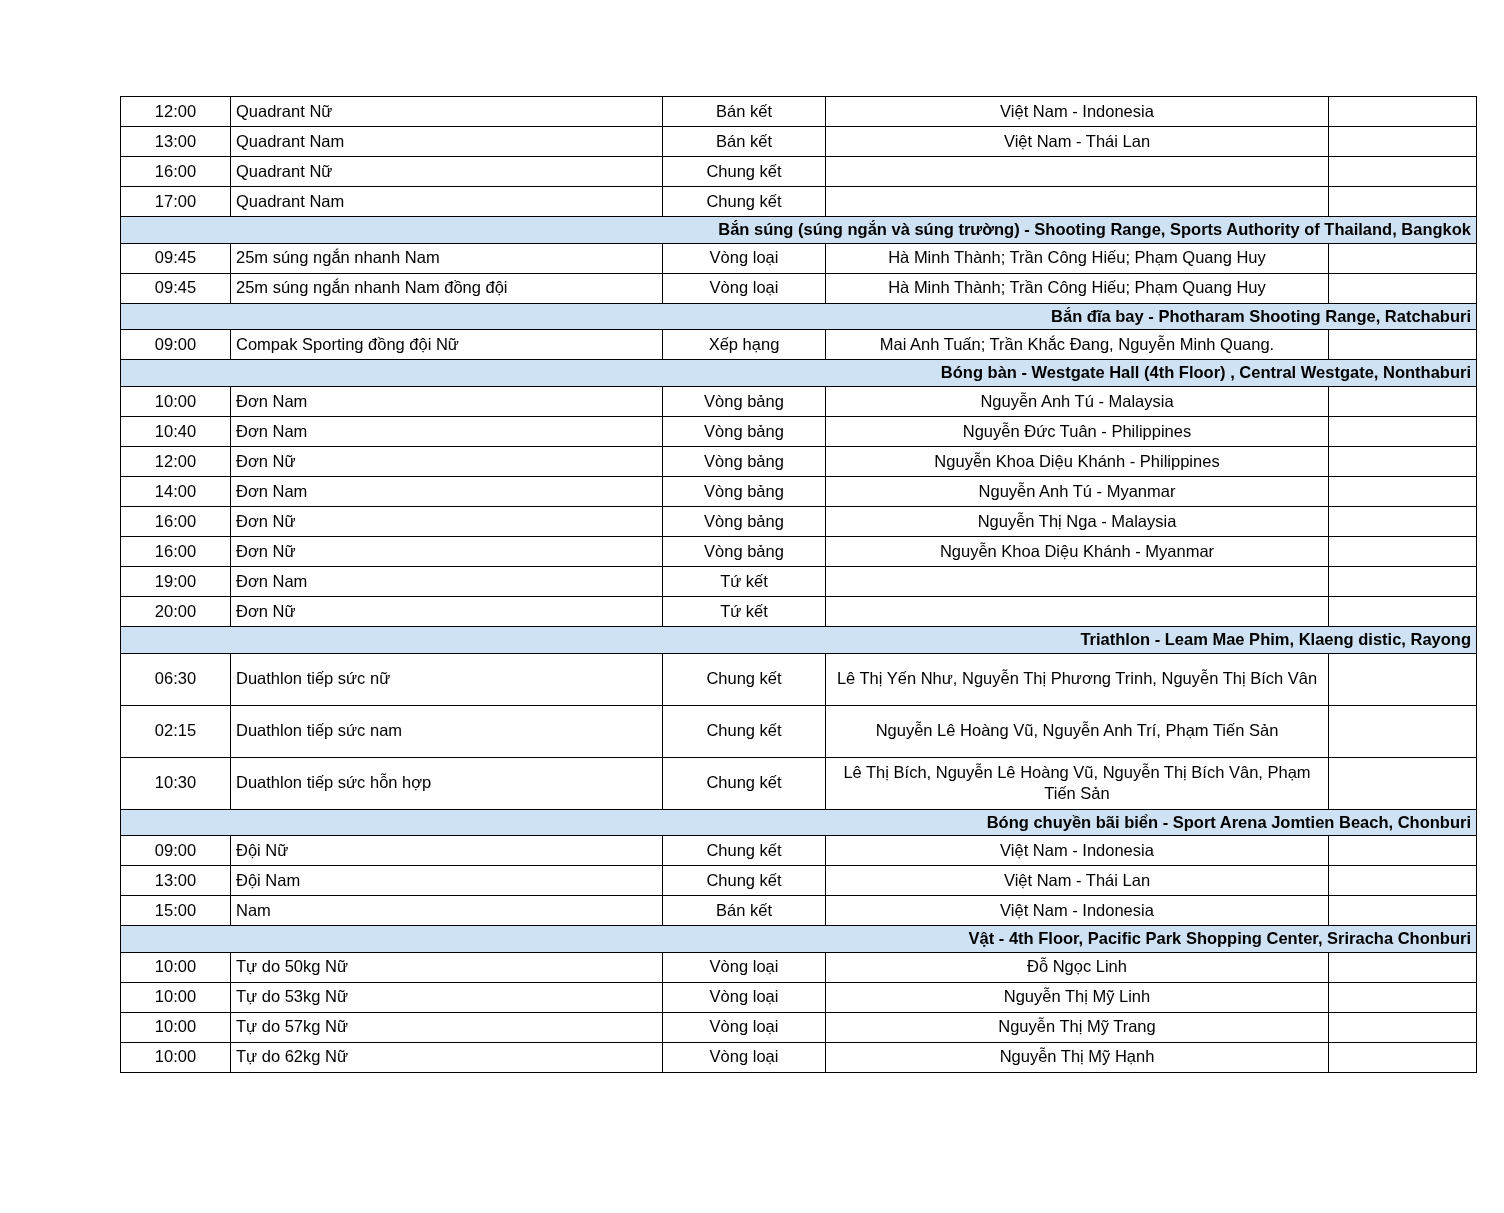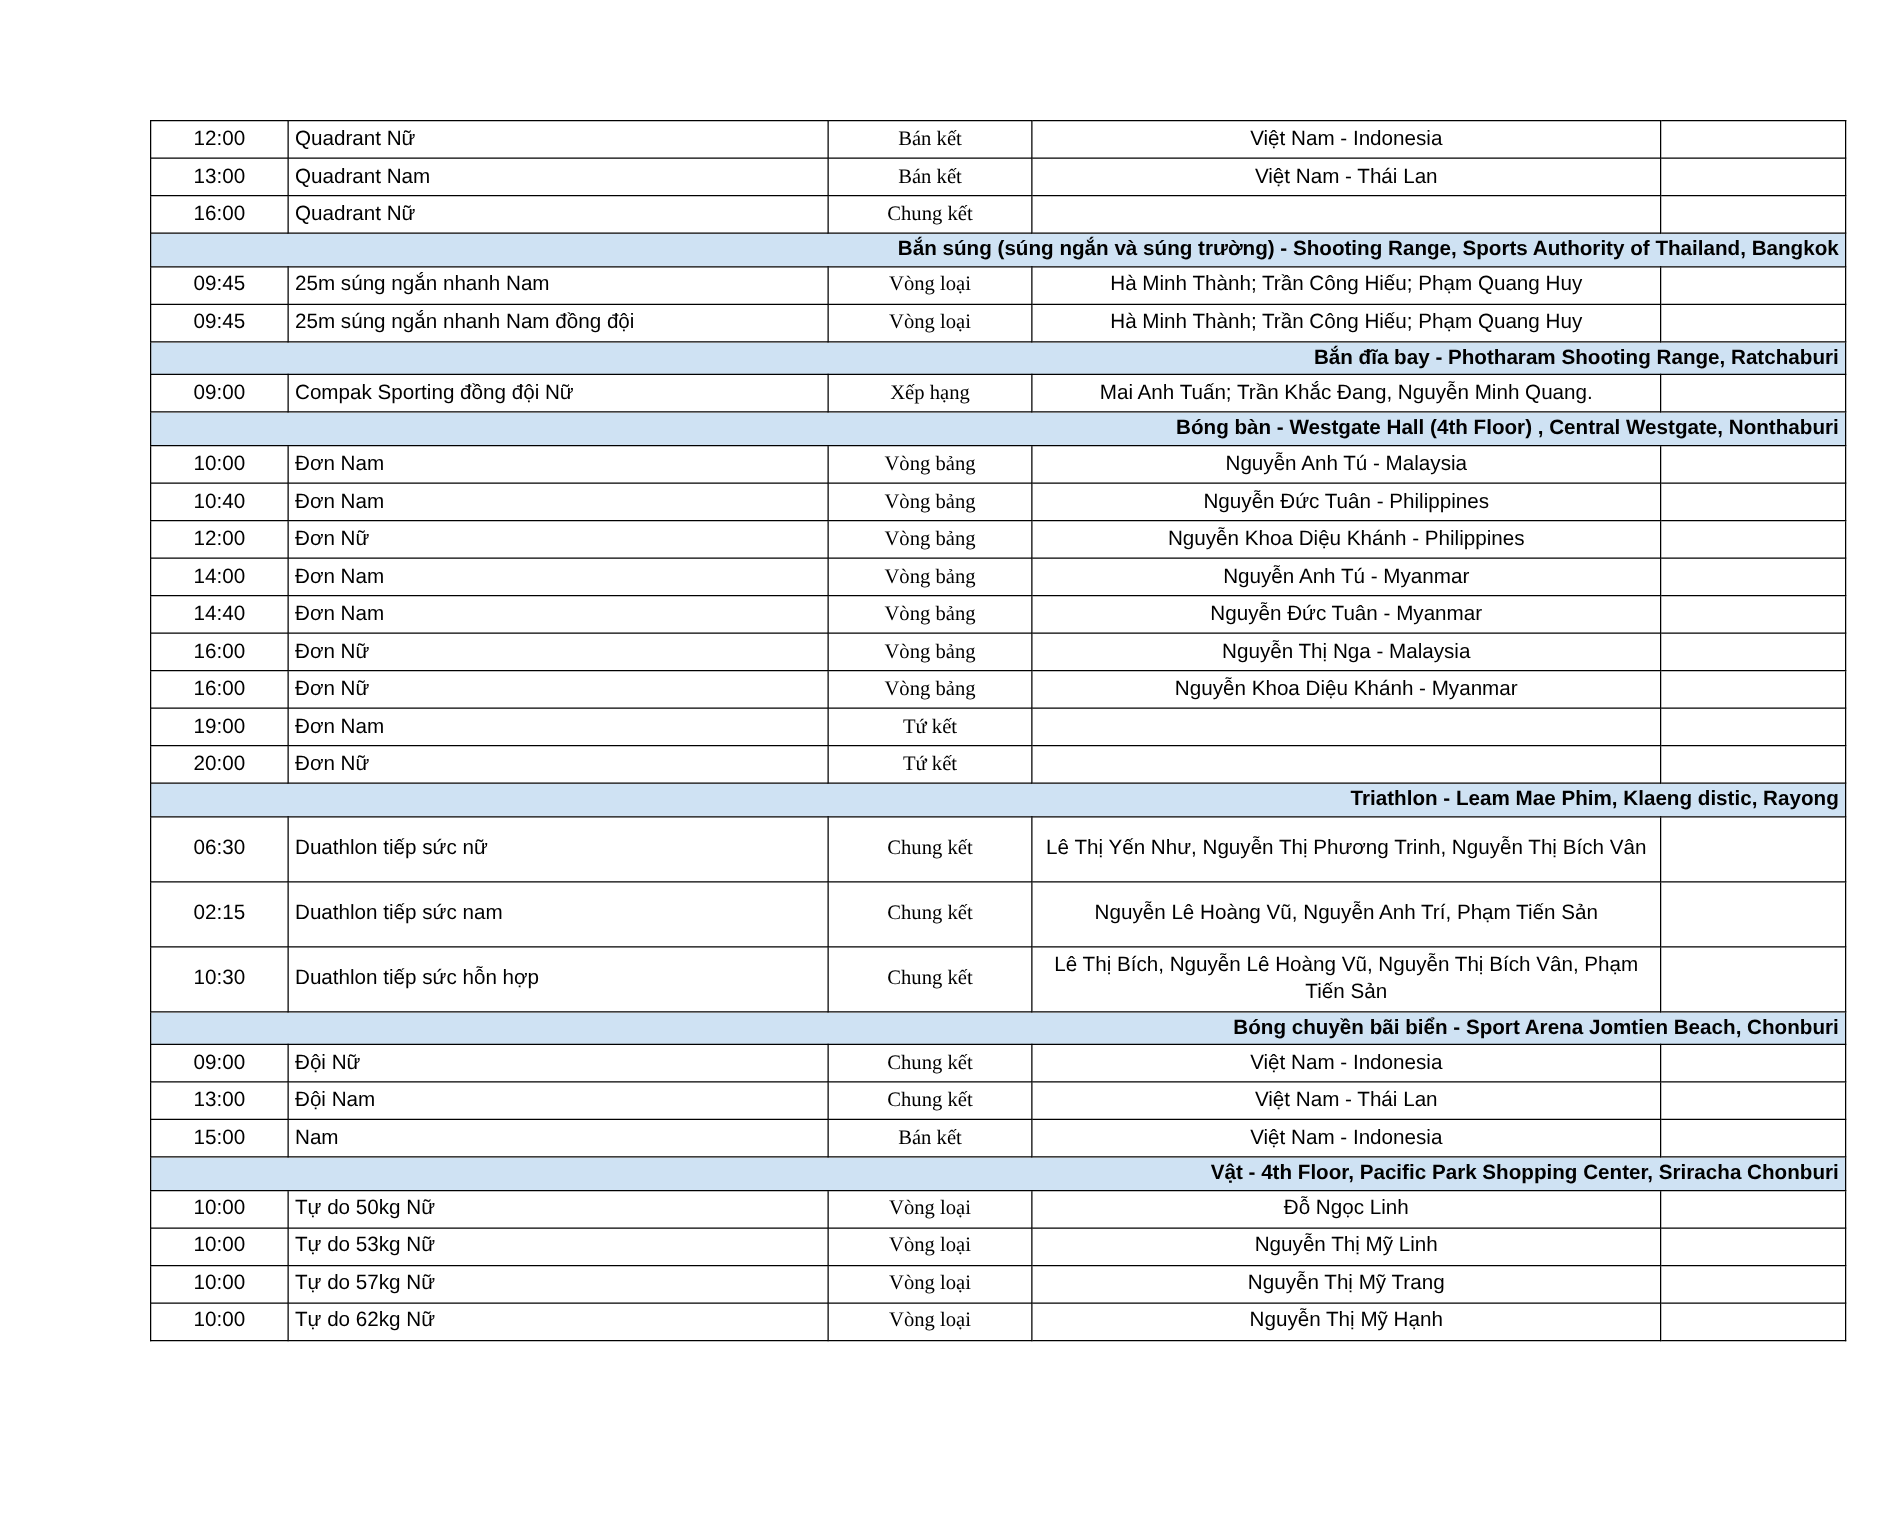--- a/index.html
+++ b/index.html
@@ -39,21 +39,20 @@
     vertical-align: middle;
     line-height: 1.25;
     white-space: normal;
     overflow: hidden;
   }
   td.time {
     text-align: center;
   }
   td.round {
     text-align: center;
-    font-family: Liberation Serif, serif;
   }
   td.athletes {
     text-align: center;
   }
   td.note {
     text-align: left;
   }
   tr.venue td {
     background: #cfe2f3;
     font-weight: bold;
@@ -94,20 +93,27 @@
           <td class="athletes">Việt Nam - Thái Lan</td>
           <td class="note"></td>
         </tr>
         <tr class="row-std">
           <td class="time">16:00</td>
           <td class="event">Quadrant Nữ</td>
           <td class="round">Chung kết</td>
           <td class="athletes"></td>
           <td class="note"></td>
         </tr>
+        <tr class="row-std">
+          <td class="time">17:00</td>
+          <td class="event">Quadrant Nam</td>
+          <td class="round">Chung kết</td>
+          <td class="athletes"></td>
+          <td class="note"></td>
+        </tr>
         <tr class="venue">
           <td colspan="5">Bắn súng (súng ngắn và súng trường) - Shooting Range, Sports Authority of Thailand, Bangkok</td>
         </tr>
         <tr class="row-std">
           <td class="time">09:45</td>
           <td class="event">25m súng ngắn nhanh Nam</td>
           <td class="round">Vòng loại</td>
           <td class="athletes">Hà Minh Thành; Trần Công Hiếu; Phạm Quang Huy</td>
           <td class="note"></td>
         </tr>
@@ -150,27 +156,20 @@
           <td class="event">Đơn Nữ</td>
           <td class="round">Vòng bảng</td>
           <td class="athletes">Nguyễn Khoa Diệu Khánh - Philippines</td>
           <td class="note"></td>
         </tr>
         <tr class="row-std">
           <td class="time">14:00</td>
           <td class="event">Đơn Nam</td>
           <td class="round">Vòng bảng</td>
           <td class="athletes">Nguyễn Anh Tú - Myanmar</td>
-          <td class="note"></td>
-        </tr>
-        <tr class="row-std">
-          <td class="time">14:40</td>
-          <td class="event">Đơn Nam</td>
-          <td class="round">Vòng bảng</td>
-          <td class="athletes">Nguyễn Đức Tuân - Myanmar</td>
           <td class="note"></td>
         </tr>
         <tr class="row-std">
           <td class="time">16:00</td>
           <td class="event">Đơn Nữ</td>
           <td class="round">Vòng bảng</td>
           <td class="athletes">Nguyễn Thị Nga - Malaysia</td>
           <td class="note"></td>
         </tr>
         <tr class="row-std">

